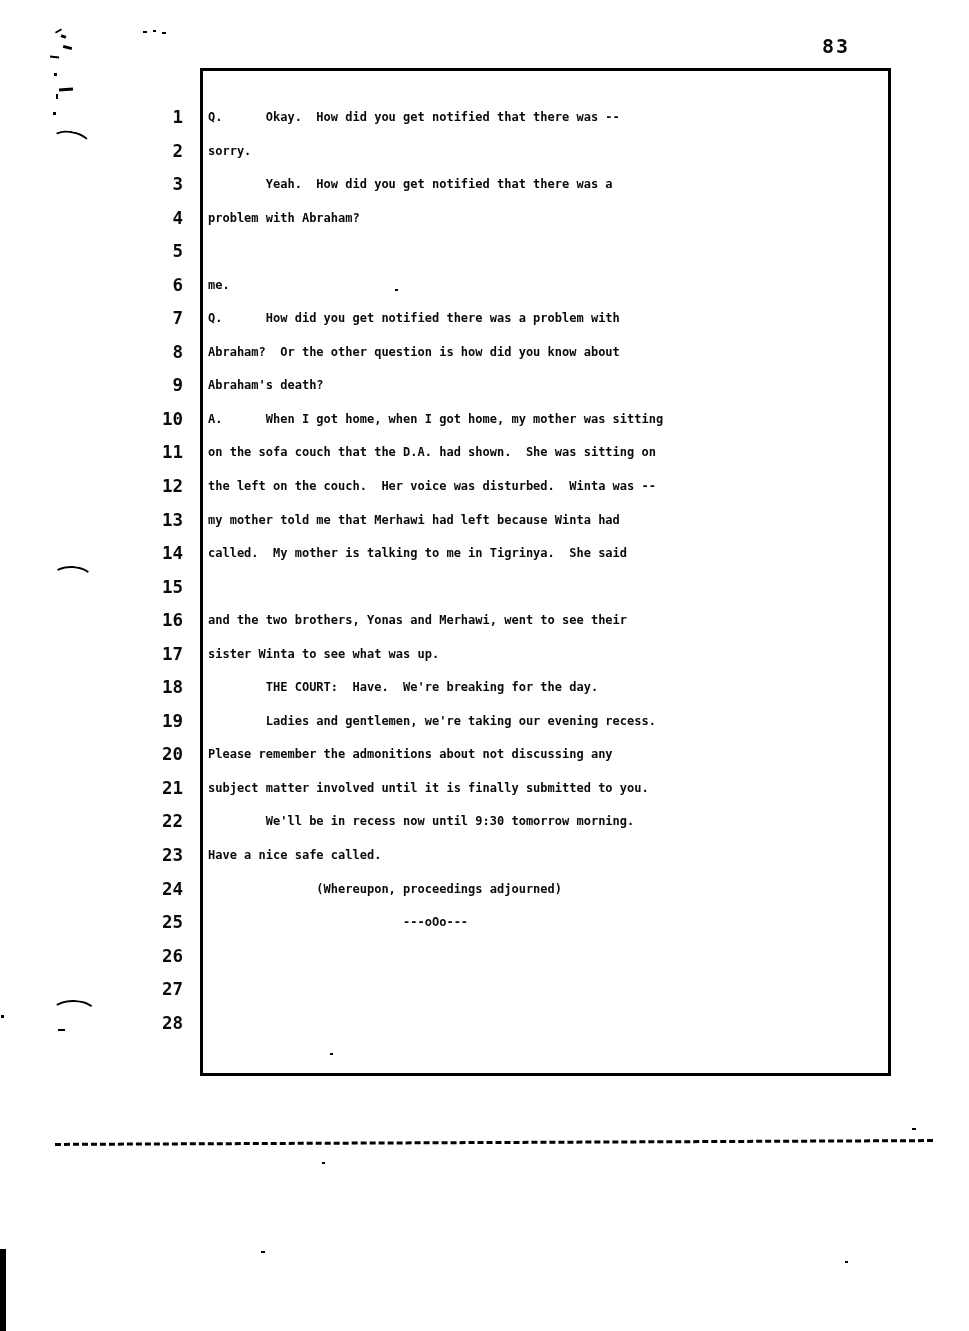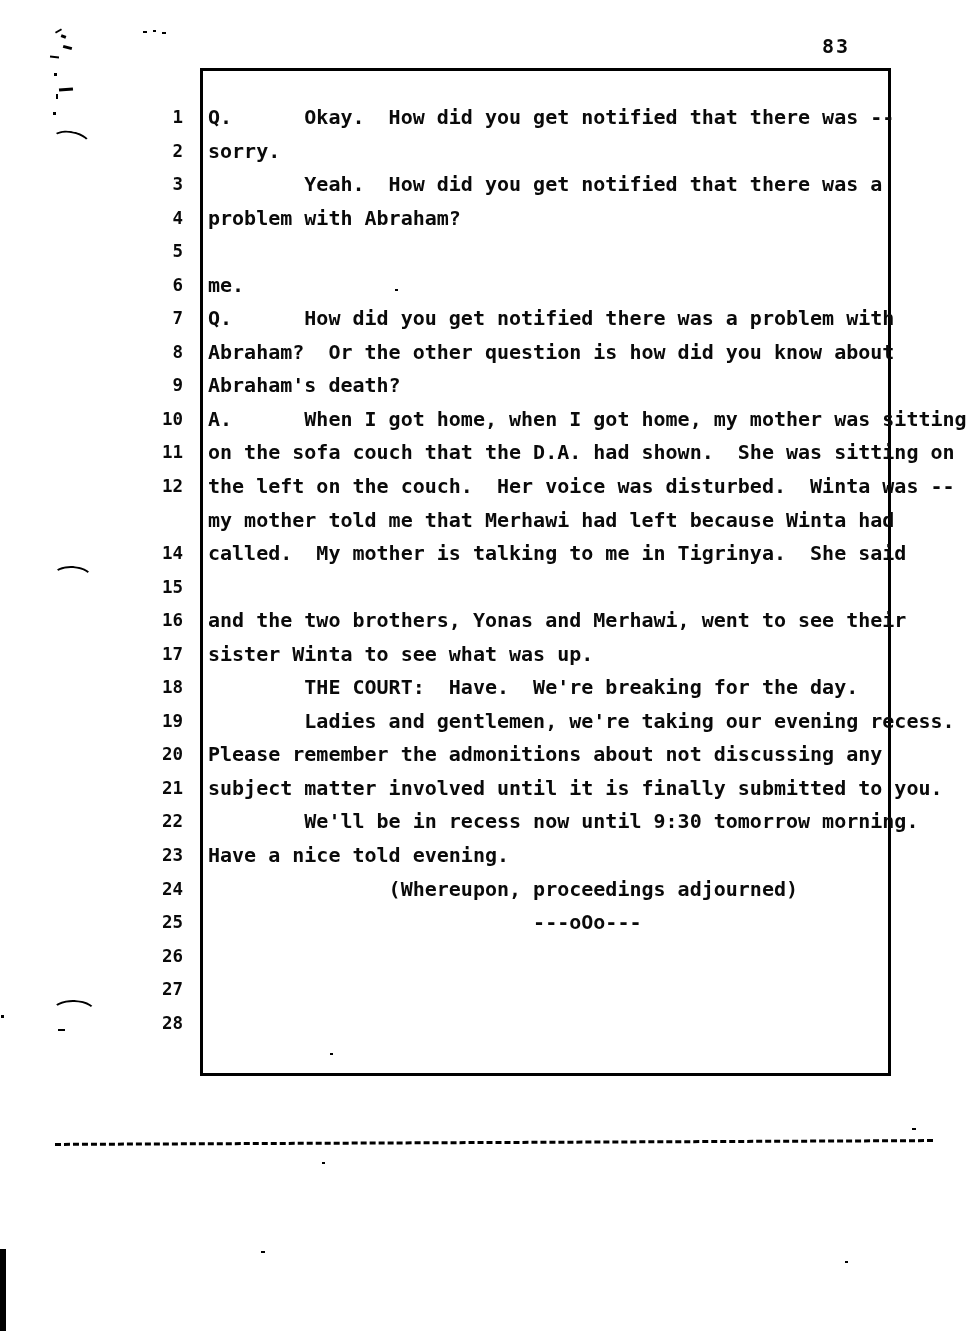--- a/index.html
+++ b/index.html
@@ -25,21 +25,21 @@
   .rows{position:absolute;left:0;top:101px;width:969px;}
   .row{position:relative;height:33.55px;}
   .lnum{
     position:absolute;left:0;width:183px;
     text-align:right;
     font-size:17.5px;line-height:33.55px;
   }
   .ltext{
     position:absolute;left:208px;right:0;
     white-space:pre;
-    font-size:20px;line-height:33.55px;
+    font-size:12px;line-height:33.55px;
   }
   .dashed-line{
     position:absolute;left:55px;top:1141px;width:878px;height:0;
     border-top:3px dashed #000;
     transform:rotate(-0.25deg);
   }
   .binding-bar{
     position:absolute;left:0;top:1249px;width:6px;height:82px;
     background:#000;
   }
@@ -102,20 +102,21 @@
       </div>
       <div class="row">
         <span class="lnum">11</span>
         <span class="ltext">on the sofa couch that the D.A. had shown.  She was sitting on</span>
       </div>
       <div class="row">
         <span class="lnum">12</span>
         <span class="ltext">the left on the couch.  Her voice was disturbed.  Winta was --</span>
       </div>
       <div class="row">
+        <span class="lnum">13</span>
         <span class="ltext">my mother told me that Merhawi had left because Winta had</span>
       </div>
       <div class="row">
         <span class="lnum">14</span>
         <span class="ltext">called.  My mother is talking to me in Tigrinya.  She said</span>
       </div>
       <div class="row">
         <span class="lnum">15</span>
       </div>
       <div class="row">
@@ -141,21 +142,21 @@
       <div class="row">
         <span class="lnum">21</span>
         <span class="ltext">subject matter involved until it is finally submitted to you.</span>
       </div>
       <div class="row">
         <span class="lnum">22</span>
         <span class="ltext">        We'll be in recess now until 9:30 tomorrow morning.</span>
       </div>
       <div class="row">
         <span class="lnum">23</span>
-        <span class="ltext">Have a nice told evening.</span>
+        <span class="ltext">Have a nice safe called.</span>
       </div>
       <div class="row">
         <span class="lnum">24</span>
         <span class="ltext">               (Whereupon, proceedings adjourned)</span>
       </div>
       <div class="row">
         <span class="lnum">25</span>
         <span class="ltext">                           ---oOo---</span>
       </div>
       <div class="row">

